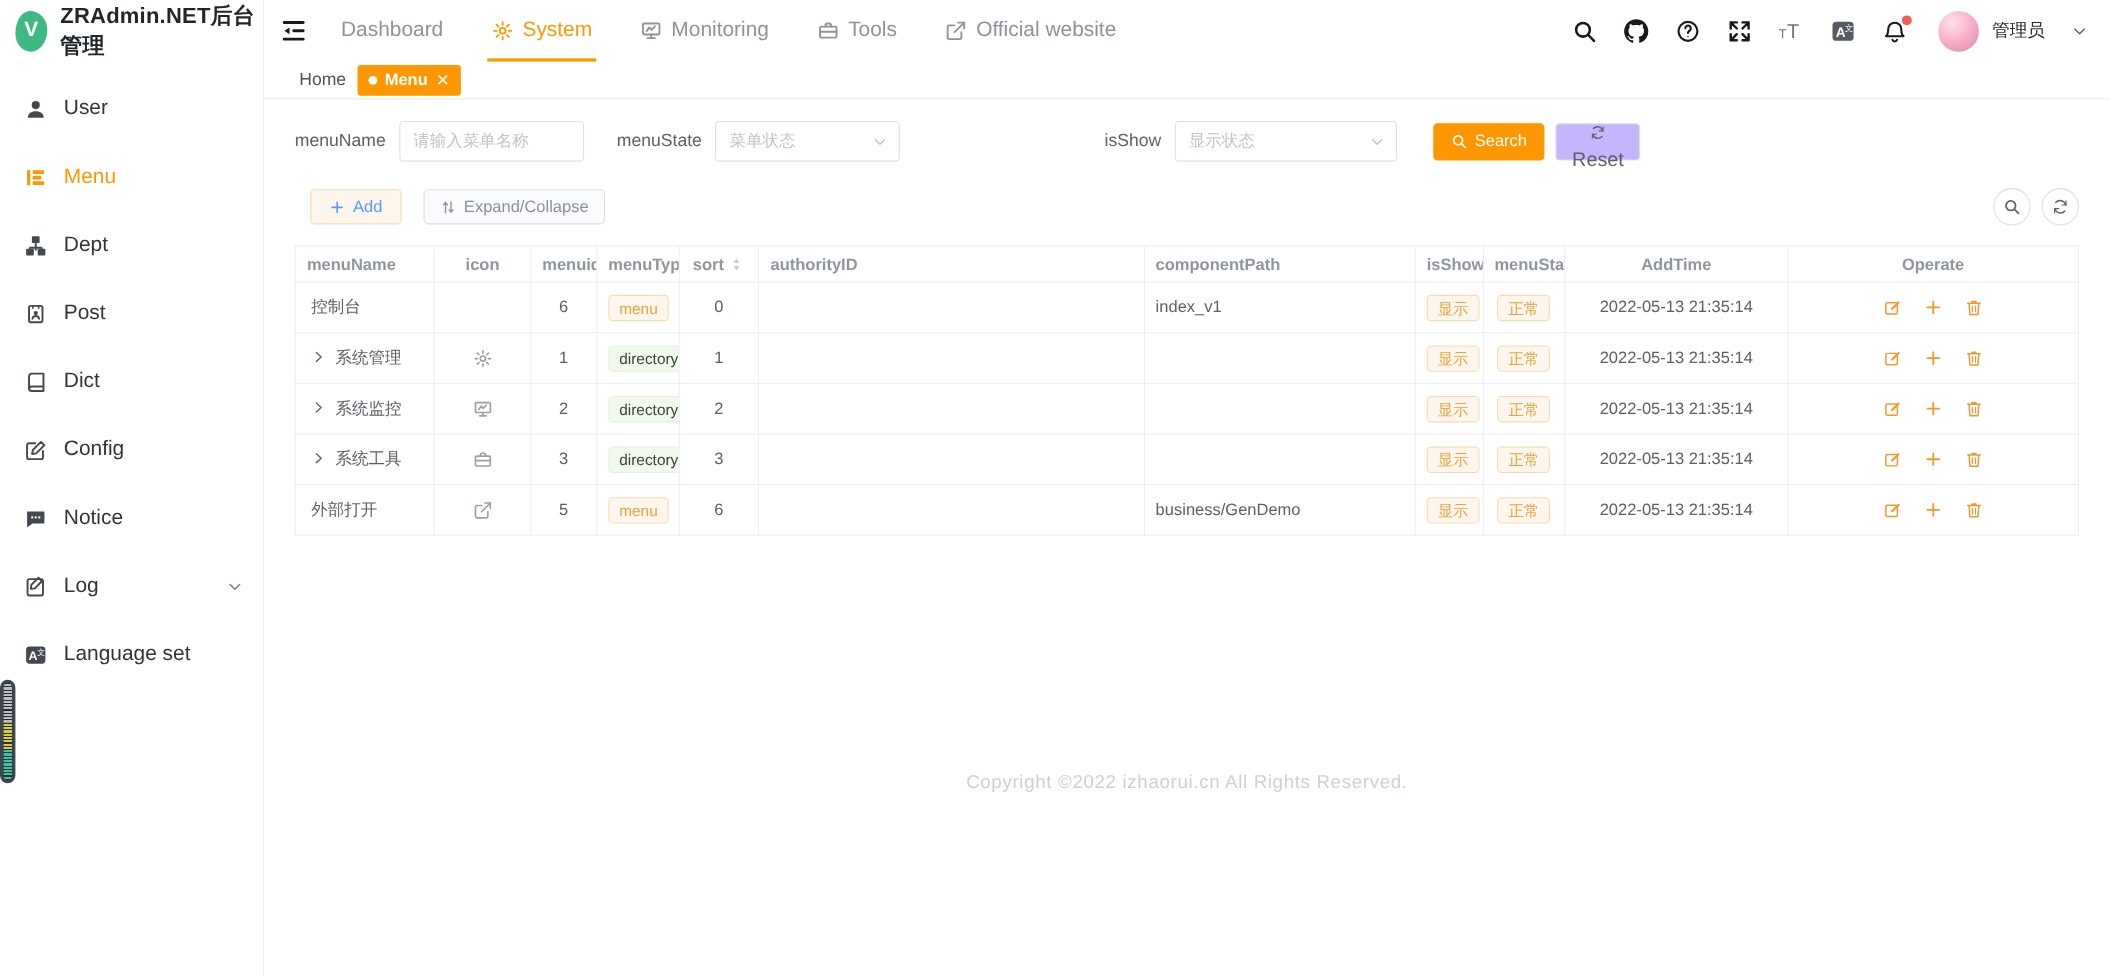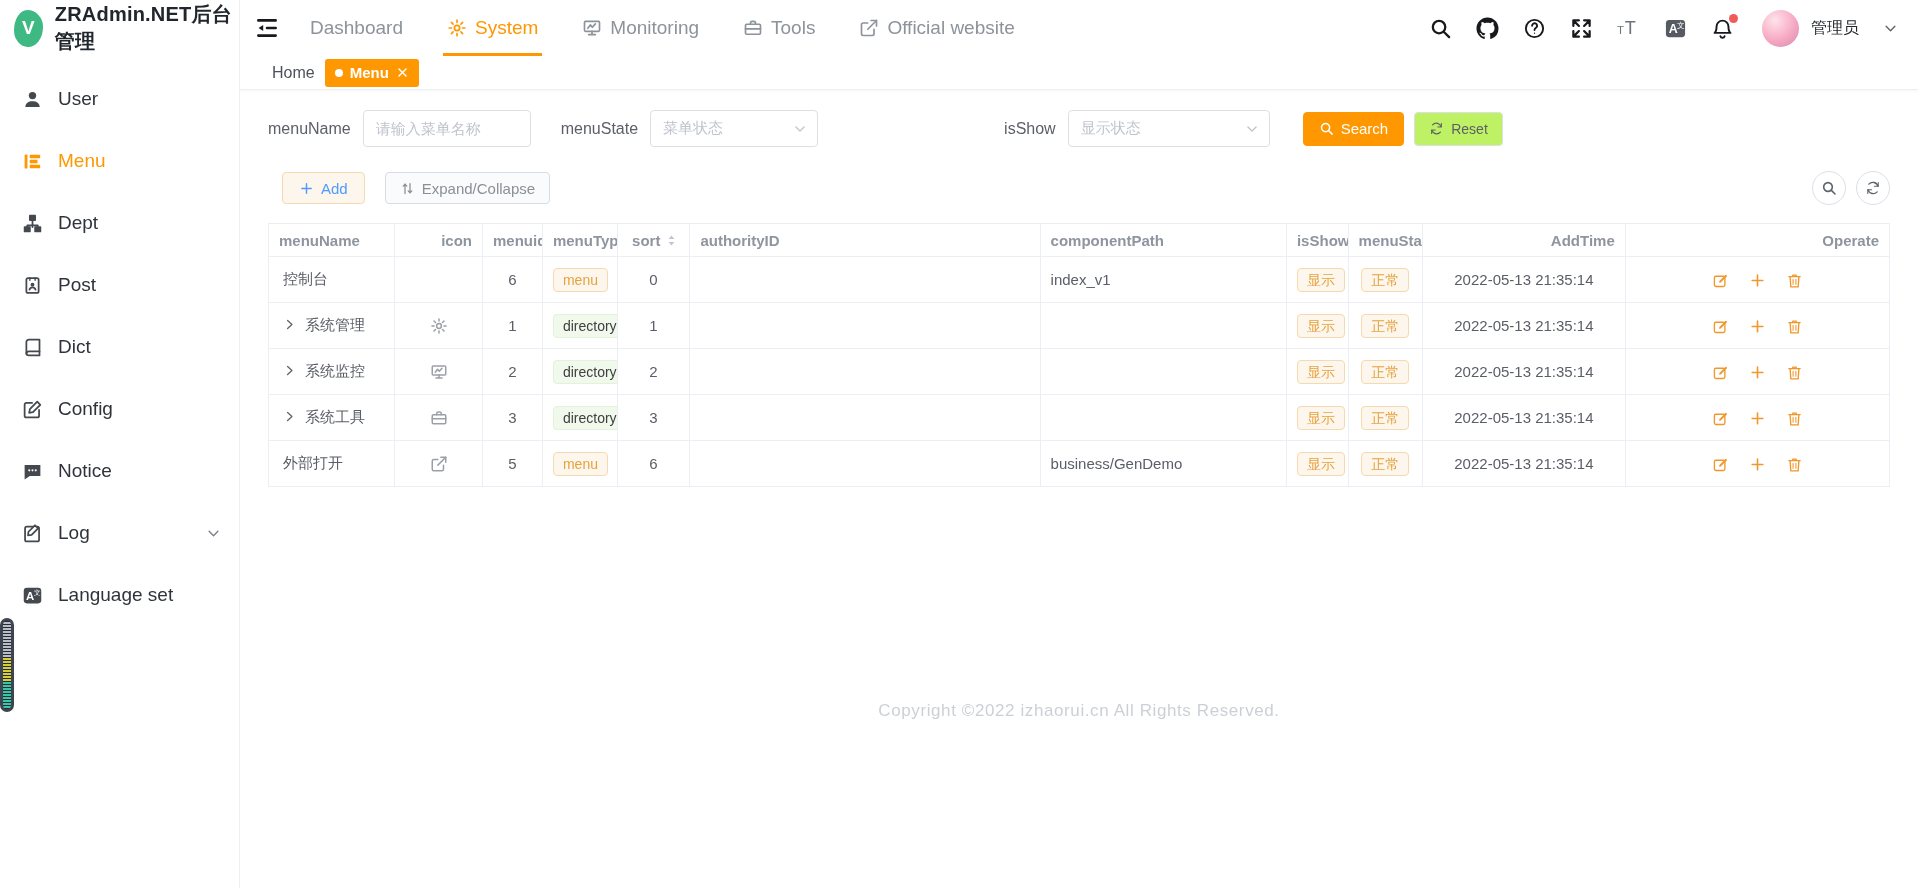--- a/index.html
+++ b/index.html
@@ -74,38 +74,38 @@
   .f-input::placeholder { color:#bfc4cc; }
   .f-select { height:37px; border:1px solid #dcdfe6; border-radius:4px; padding:0 10px 0 12px;
               font-size:15px; color:#bfc4cc; display:flex; align-items:center; justify-content:space-between;
               cursor:pointer; background:#fff; }
   .w168 { width:168px; } .w202 { width:202px; }
   .sel-chev { width:14px; height:14px; color:#c0c4cc; }
 
   button { font-family:inherit; cursor:pointer; }
   .btn-search { height:34px; padding:0 15px; background:#ff9700; border:1px solid #ff9700; color:#fff;
                 border-radius:4px; font-size:15px; display:flex; align-items:center; gap:7px; }
-  .btn-reset { height:34px; padding:0 14px; background:#bef264; border:1px solid #dcdfe6; color:#5c6066;
-               border-radius:4px; font-size:14px; display:flex; align-items:center; gap:7px; }
+  .btn-reset { height:34px; padding:0 14px; background:#c4b5fd; border:1px solid #dcdfe6; color:#5c6066;
+               border-radius:4px; font-size:18px; display:flex; align-items:center; gap:7px;flex-direction:column; }
   .bic { width:15px; height:15px; flex:none; }
 
   .toolbar { display:flex; align-items:center; margin-bottom:18px;padding-left:14px; }
   .btn-add { height:32px; padding:0 16px; background:#fdf6ec; border:1px solid #f5dab1; border-radius:4px;
              color:#4f9bff; font-size:15px; display:flex; align-items:center; gap:7px; }
   .btn-expand { height:32px; padding:0 14px; background:#fafbfc; border:1px solid #d9dce1; border-radius:4px;
                 color:#8b9097; font-size:15px; margin-left:20px; display:flex; align-items:center; gap:7px; }
   .toolbar-right { margin-left:auto; display:flex; gap:10px; }
   .circle-btn { width:34px; height:34px; border-radius:50%; border:1px solid #dcdfe6; background:#fff;
                 color:#5f646c; display:flex; align-items:center; justify-content:center; }
   .circle-btn span { width:16px; height:16px; }
 
   
   table { width:100%; border-collapse:collapse; table-layout:fixed; }
   th, td { border:1px solid #ebeef5; font-size:15px; padding:0 10px; overflow:hidden; white-space:nowrap; }
-  th { height:33px; color:#8f959e; font-weight:700; text-align:right; }
+  th { height:33px; color:#8f959e; font-weight:700; text-align:center; }
   td { height:46px; color:#5a5e66; text-align:center; }
   th.left, td.left { text-align:left; }
   td.name-cell { padding-left:14px; }
   .sort-wrap { display:inline-flex; align-items:center; gap:4px; cursor:pointer; }
   .sort-caret { width:15px; height:15px; color:#c0c4cc; }
   .expand-arrow { display:inline-block; width:13px; height:13px; color:#5f646c; margin-right:9px;
                   vertical-align:-1px; cursor:pointer; }
   .cell-icon { display:inline-block; width:18px; height:18px; color:#9a9fa8; vertical-align:middle; }
   .tag { display:inline-block; padding:4px 9px; border-radius:4px; font-size:14px; line-height:1; }
   .tag.warning { color:#e6a23c; background:#fdf6ec; border:1px solid #f5dab1; }

